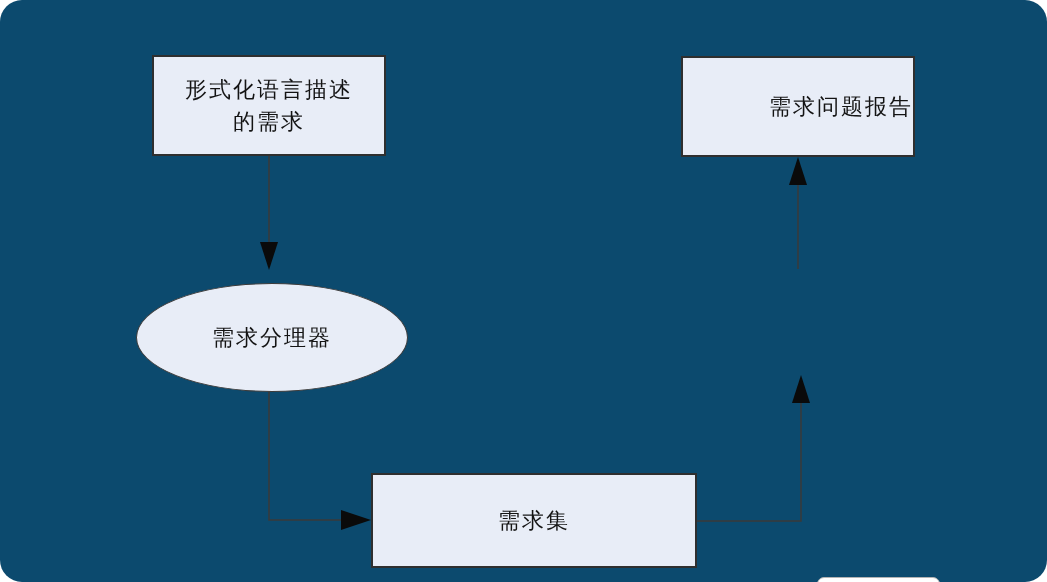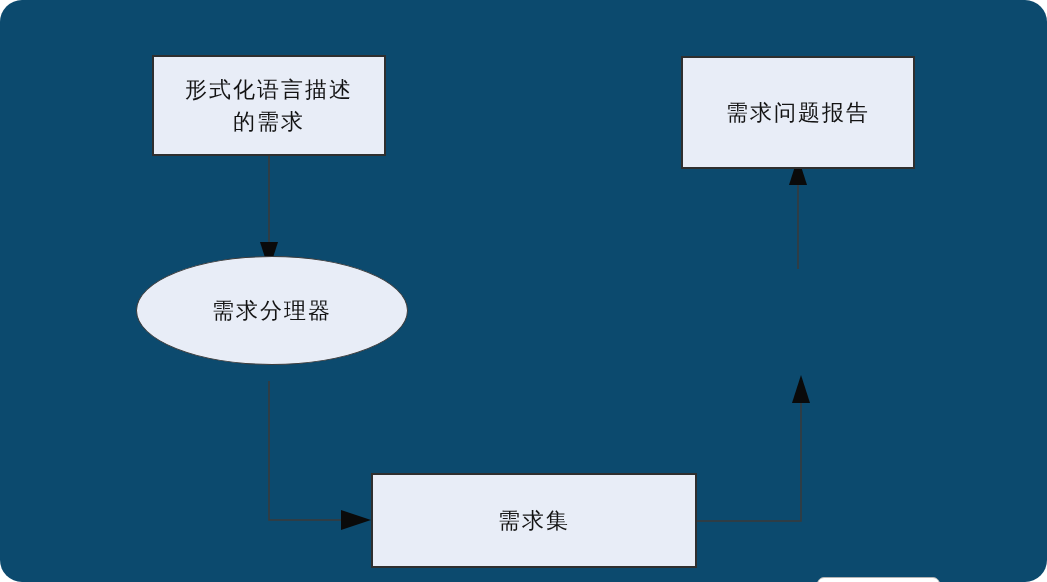--- a/index.html
+++ b/index.html
@@ -30,24 +30,24 @@
     font-size: 22px;
     line-height: 1.45;
     letter-spacing: 2px;
   }
   .node.ellipse {
     border-radius: 50%;
     border-width: 1.5px;
     border-color: #3c3c3c;
   }
   #node-formal   { left: 152px; top: 55px;  width: 234px; height: 101px; }
-  #node-sorter   { left: 136px; top: 256px; width: 272px; height: 109px; }
+  #node-sorter   { left: 136px; top: 283px; width: 272px; height: 109px; }
   #node-set      { left: 371px; top: 473px; width: 326px; height: 95px; text-align: center;  }
   #node-analyzer { left: 665px; top: 270px; width: 272px; height: 109px; }
-  #node-report   { left: 681px; top: 56px;  width: 234px; height: 113px; }
+  #node-report   { left: 681px; top: 56px;  width: 234px; height: 101px; align-items: flex-end; }
   #connector-layer {
     position: absolute;
     left: 0; top: 0;
     width: 1047px;
     height: 582px;
     pointer-events: none;
   }
   #cutoff-fragment {
     position: absolute;
     left: 817px;

